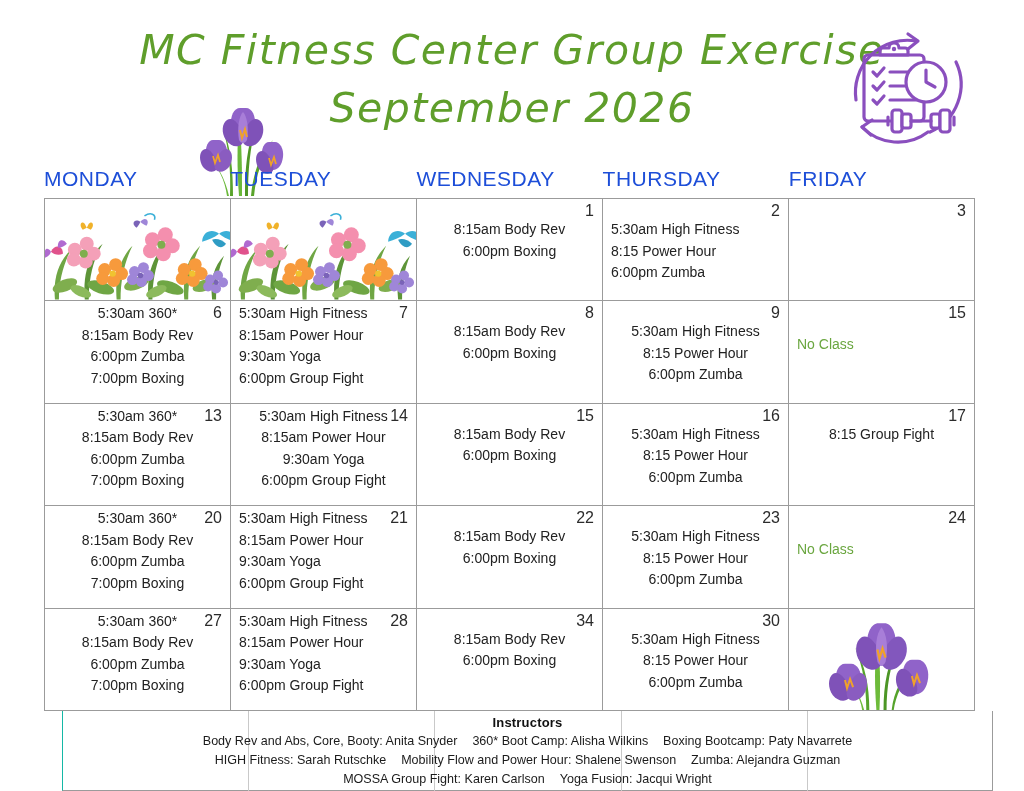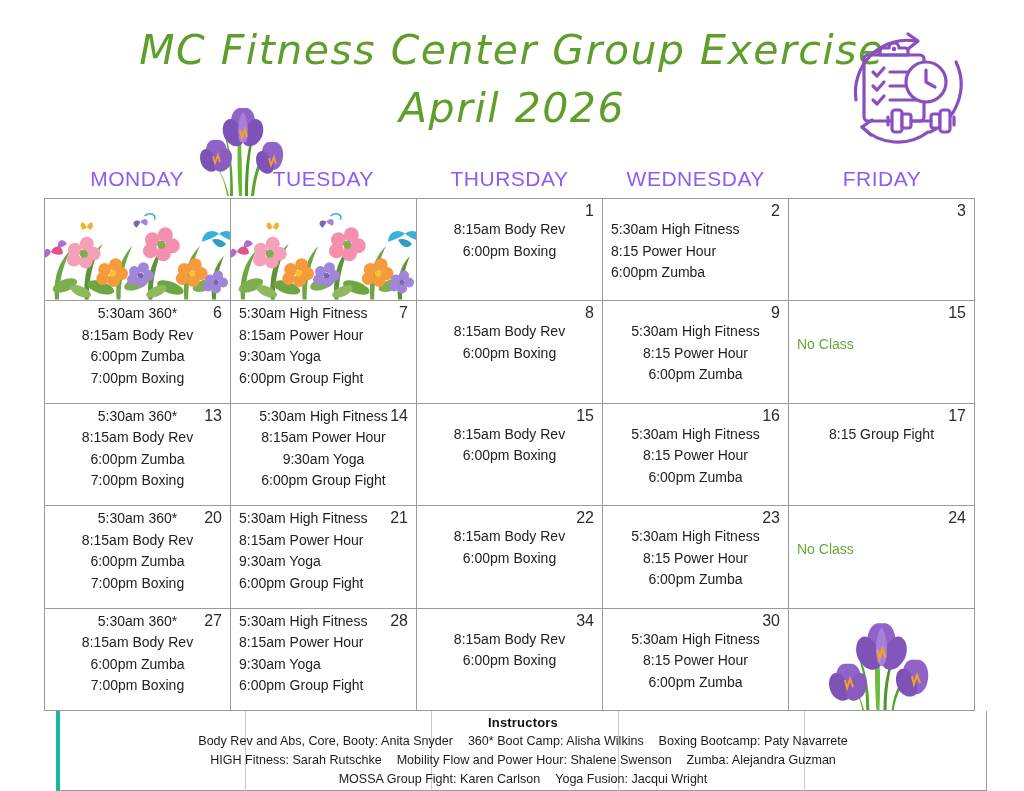--- a/index.html
+++ b/index.html
@@ -37,25 +37,24 @@
     position:absolute;left:193px;top:78px;width:110px;height:120px;
   }
 
   
   #daynames{
     position:absolute;left:44px;top:160px;width:931px;height:38px;
     display:flex;
   }
   .dayname{
     flex:1 1 0;
-    text-align:center;
     font-family:"Liberation Sans","DejaVu Sans",sans-serif;
     font-size:21px;
     letter-spacing:0.5px;
-    color:#8b5cf6;
+    color:#1d4ed8;
     line-height:38px;
   }
 
   
   #grid{
     position:absolute;left:44px;top:198px;width:931px;height:513px;
     display:grid;
     grid-template-columns:repeat(5,1fr);
     grid-template-rows:repeat(5,1fr);
     border-top:1px solid #9b9b9b;
@@ -96,22 +95,22 @@
     line-height:21.5px;
     text-align:left;
     margin-top:12px;
   }
 
   .art-cell{padding:0;}
   .art-wrap{position:absolute;left:0;bottom:0;width:100%;height:100%;}
 
   
   #footer{
-    position:absolute;left:56px;top:711px;width:931px;height:80px;
-    border-left:4px solid #14b8a6;
+    position:absolute;left:62px;top:711px;width:931px;height:80px;
+    border-left:1px solid #14b8a6;
     border-right:1px solid #9b9b9b;
     border-bottom:1px solid #9b9b9b;
     box-sizing:border-box;
   }
   
   .fcol{
     position:absolute;top:0;width:1px;height:80px;background:#c9c9c9;
   }
   #footer-inner{
     position:relative;z-index:3;
@@ -128,21 +127,21 @@
     white-space:nowrap;
     transform:scaleX(0.93);
   }
   .instr-gap{display:inline-block;width:16px;}
 </style>
 </head>
 <body>
 
 <div id="header">
   <div class="title-line" id="title-main">MC Fitness Center Group Exercise</div>
-  <div class="title-line" id="title-sub">April 2026</div>
+  <div class="title-line" id="title-sub">September 2026</div>
 
   <div id="header-icon">
     <svg viewBox="0 0 150 130" width="150" height="130" fill="none" stroke="#8a4fbe" stroke-width="3.2" stroke-linecap="round" stroke-linejoin="round">
 
       <path d="M18 76 A52 52 0 0 1 78 17"></path>
       <path d="M118 38 A52 52 0 0 1 92 108"></path>
       <polyline points="70,10 80,17 70,25" fill="none"></polyline>
       <polyline points="34,96 24,103 33,111" fill="none"></polyline>
       <path d="M24 103 A50 50 0 0 0 90 108"></path>
 
@@ -194,22 +193,22 @@
         <path d="M66 74 C62 77 62 85 66 91 C70 96 76 97 79 94 C82 91 80 83 75 77 C72 73 69 72 66 74 Z" fill="#7f52b8"></path>
         <path d="M76 80 l2 7 l3 -8 l2 7" stroke="#f0a22a" stroke-width="1.8" fill="none"></path>
       </g>
     </svg>
   </div>
 </div>
 
 <div id="daynames">
   <div class="dayname">MONDAY</div>
   <div class="dayname">TUESDAY</div>
+  <div class="dayname">WEDNESDAY</div>
   <div class="dayname">THURSDAY</div>
-  <div class="dayname">WEDNESDAY</div>
   <div class="dayname">FRIDAY</div>
 </div>
 
 <div id="grid">
     <div class="cell art-cell">
       <div class="art-wrap"><svg viewBox="0 0 186 100" width="100%" height="100%" preserveAspectRatio="xMidYEnd meet">
     <g stroke="none">
       <path d="M10 100 C8 78 14 62 26 50 C18 66 14 82 14 100 Z" fill="#6fa644"></path>
       <path d="M40 100 C38 74 44 56 58 44 C48 60 44 80 44 100 Z" fill="#5d9438"></path>
       <path d="M72 100 C70 76 76 58 88 46 C80 62 76 80 76 100 Z" fill="#6fa644"></path>

